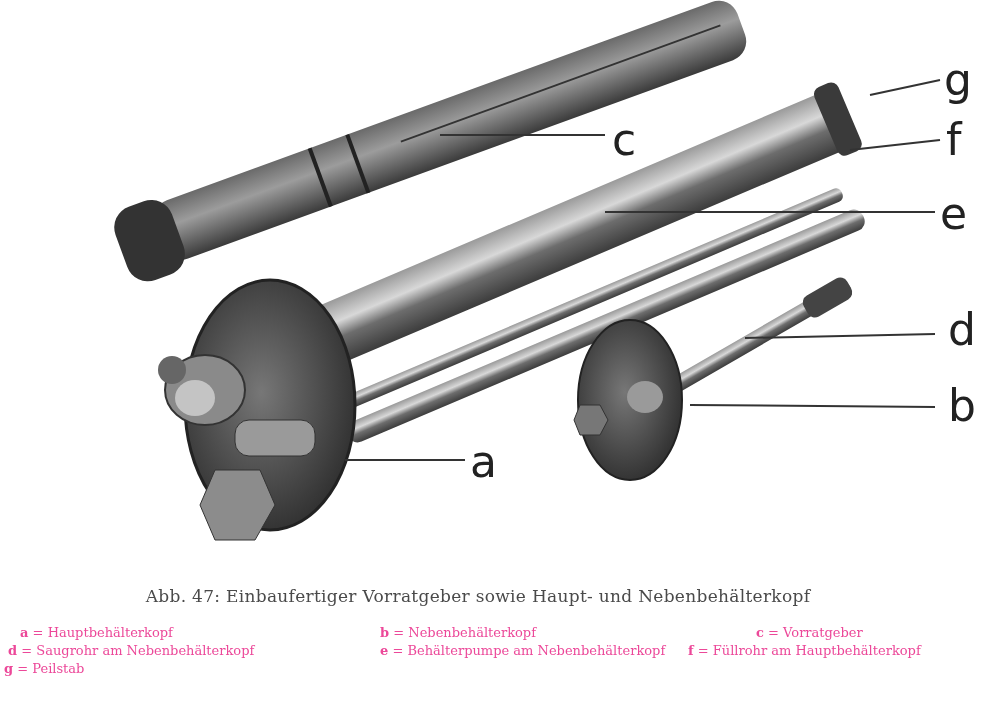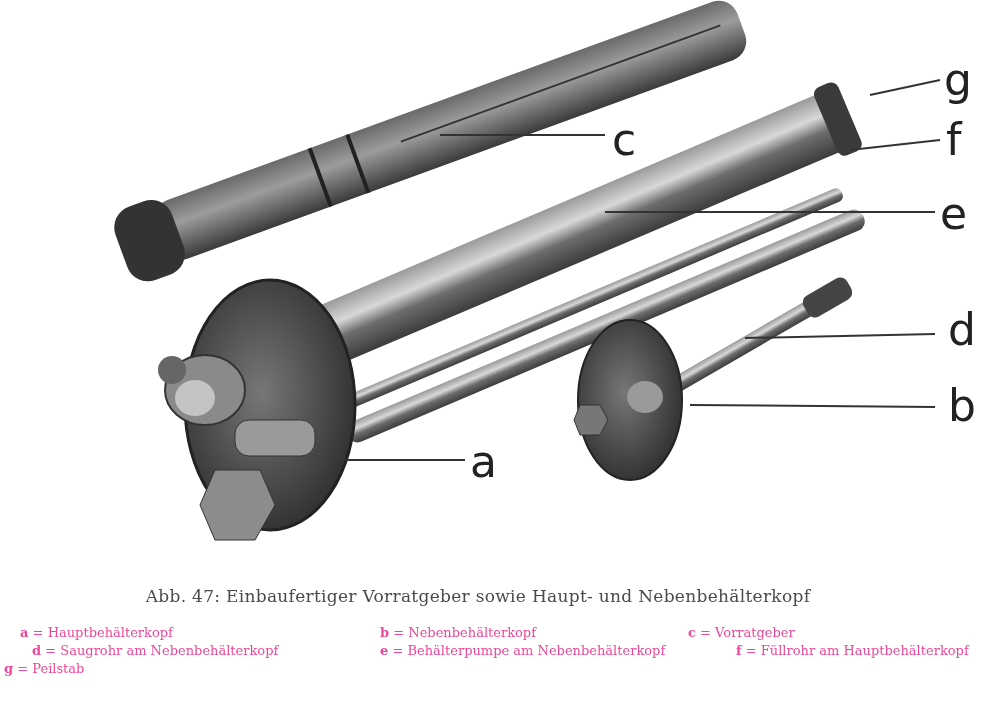--- a/index.html
+++ b/index.html
@@ -107,28 +107,28 @@
 
 <div class="caption">Abb. 47: Einbaufertiger Vorratgeber sowie Haupt- und Nebenbehälterkopf</div>
 
 <div class="legend">
   <div class="leg-item" style="left:20px;top:0px;">
     <span class="leg-key">a</span> <span>=</span> <span>Hauptbehälterkopf</span>
   </div>
   <div class="leg-item" style="left:380px;top:0px;">
     <span class="leg-key">b</span> <span>=</span> <span>Nebenbehälterkopf</span>
   </div>
-  <div class="leg-item" style="left:688px;top:0px;text-align:center;">
+  <div class="leg-item" style="left:756px;top:0px;text-align:center;">
     <span class="leg-key">c</span> <span>=</span> <span>Vorratgeber</span>
   </div>
-  <div class="leg-item" style="left:32px;top:18px;text-align:right;">
+  <div class="leg-item" style="left:8px;top:18px;text-align:right;">
     <span class="leg-key">d</span> <span>=</span> <span>Saugrohr am Nebenbehälterkopf</span>
   </div>
   <div class="leg-item" style="left:380px;top:18px;">
     <span class="leg-key">e</span> <span>=</span> <span>Behälterpumpe am Nebenbehälterkopf</span>
   </div>
-  <div class="leg-item" style="left:736px;top:18px;">
+  <div class="leg-item" style="left:688px;top:18px;">
     <span class="leg-key">f</span> <span>=</span> <span>Füllrohr am Hauptbehälterkopf</span>
   </div>
   <div class="leg-item" style="left:4px;top:36px;">
     <span class="leg-key">g</span> <span>=</span> <span>Peilstab</span>
   </div>
 </div>
 
 </body></html>

